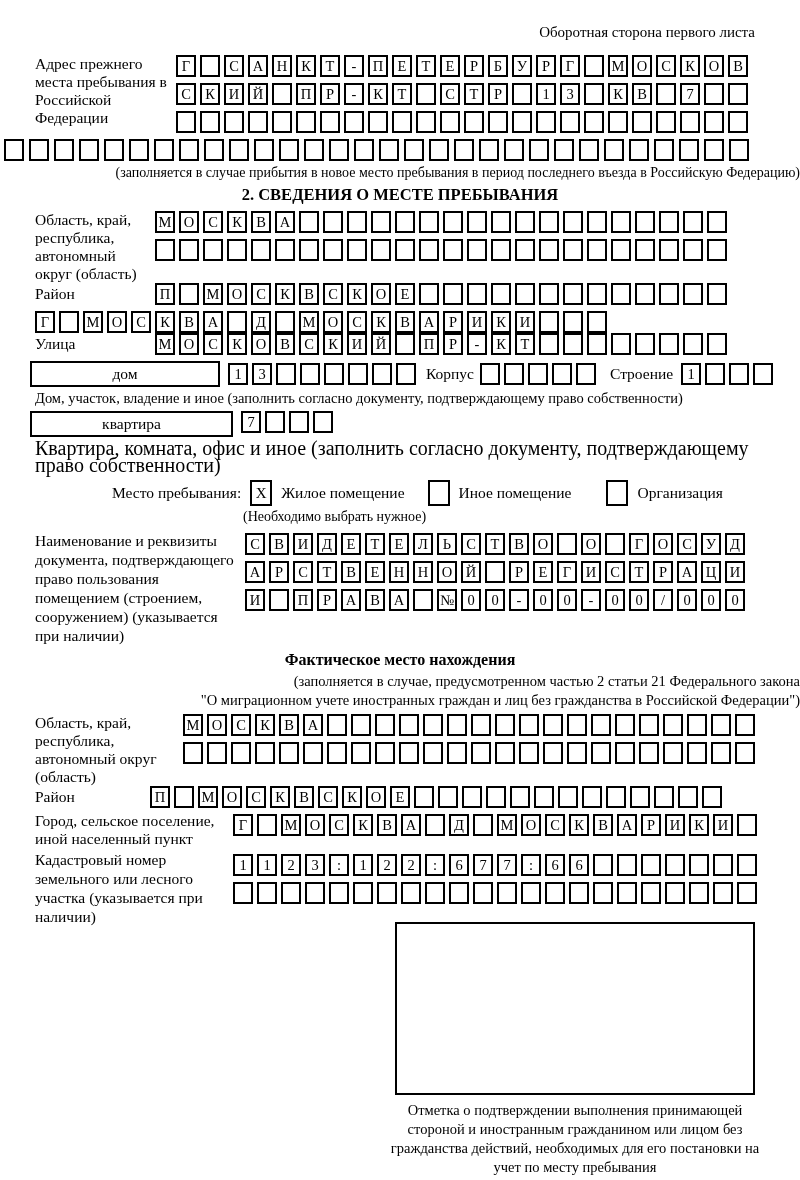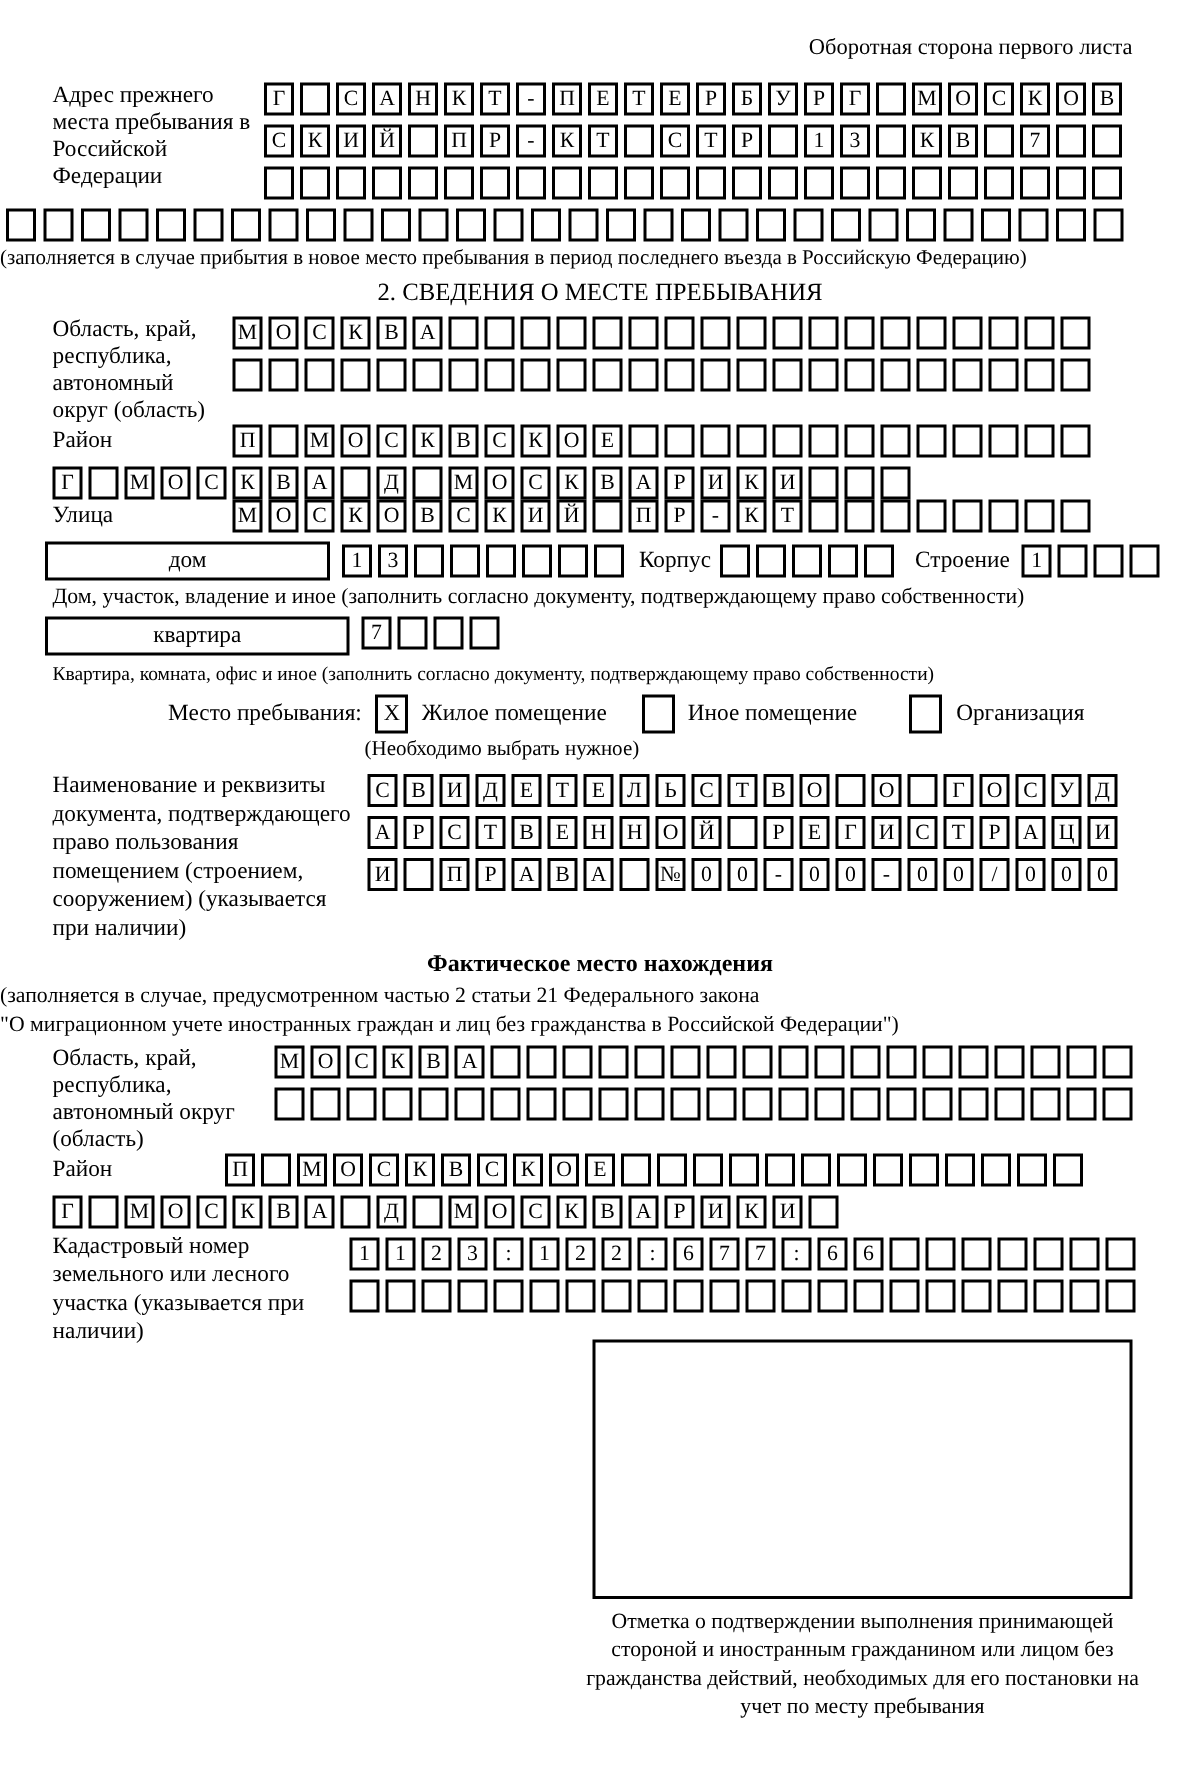--- a/index.html
+++ b/index.html
@@ -23,22 +23,22 @@
     display:inline-flex; align-items:center; justify-content:center;
     font-size:14.5px; line-height:1;
   }
   .wbox {
     height:26px; border:2px solid #000; flex:none;
     display:flex; align-items:center; justify-content:center; font-size:15.5px;
   }
   .inline-lbl { font-size:15.5px; line-height:26px; flex:none; }
 
   .note { font-size:14px; line-height:17px; }
-  .center { text-align:left; }
-  .h-main { text-align:center; font-weight:normal; font-size:16.5px; margin:4px 0 6px 0; }
+  .center { text-align:right; }
+  .h-main { text-align:center; font-weight:bold; font-size:16.5px; margin:4px 0 6px 0; }
   .h-sub  { text-align:center; font-weight:bold; font-size:16px; margin:6px 0 4px 0; }
 
   .chk {
     width:22px; height:26px; border:2px solid #000; flex:none;
     display:inline-flex; align-items:center; justify-content:center; font-size:15px;
   }
   .stay-row { display:flex; align-items:center; gap:9px; margin:6px 0 0 35px;justify-content:center; }
 
   .stamp-box { width:360px; height:173px; border:2px solid #000; margin:0 0 0 395px; }
   .stamp-note { width:380px; margin:6px 0 0 385px; font-size:14.5px; line-height:19px; text-align:center; }
@@ -346,21 +346,21 @@
 
 <div style="display:flex;align-items:flex-start;margin:4px 0 0 30px">
   <div class="wbox" style="width:203px">квартира</div>
   <div class="cells" style="margin-left:8px">
       <span class="c">7</span>
       <span class="c"></span>
       <span class="c"></span>
       <span class="c"></span>
     </div>
 </div>
-<div class="note" style="margin:3px 0 0 35px;font-size:13px">Квартира, комната, офис и иное (заполнить согласно документу, подтверждающему право собственности)</div>
+<div class="note" style="margin:3px 0 0 35px;font-size:20px">Квартира, комната, офис и иное (заполнить согласно документу, подтверждающему право собственности)</div>
 
 <div class="stay-row">
   <span style="font-size:15.5px">Место пребывания:</span>
   <span class="chk">Х</span>
   <span style="font-size:15.5px">Жилое помещение</span>
   <span class="chk" style="margin-left:14px"></span>
   <span style="font-size:15.5px">Иное помещение</span>
   <span class="chk" style="margin-left:26px"></span>
   <span style="font-size:15.5px;">Организация</span>
 </div>
@@ -527,20 +527,21 @@
       <span class="c"></span>
       <span class="c"></span>
       <span class="c"></span>
       <span class="c"></span>
       <span class="c"></span>
       <span class="c"></span>
     </div>
 </div>
 
 <div class="frow" style="margin:4px 0 0 35px">
+  <div class="lbl" style="width:198px">Город, сельское поселение, иной населенный пункт</div>
   <div class="cells" style="margin-top:2px">
       <span class="c">Г</span>
       <span class="c"></span>
       <span class="c">М</span>
       <span class="c">О</span>
       <span class="c">С</span>
       <span class="c">К</span>
       <span class="c">В</span>
       <span class="c">А</span>
       <span class="c"></span>

